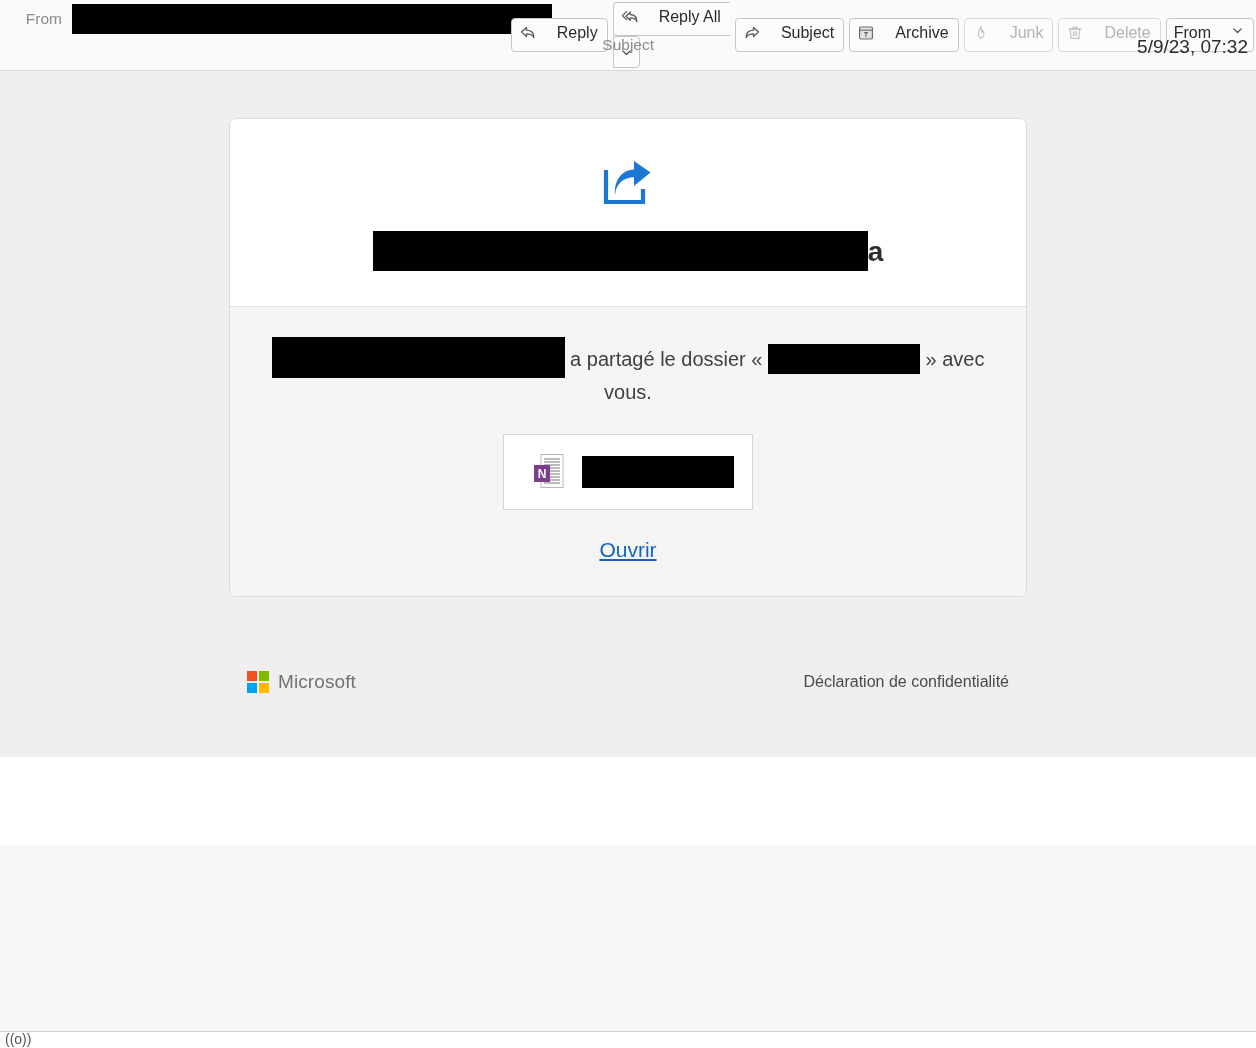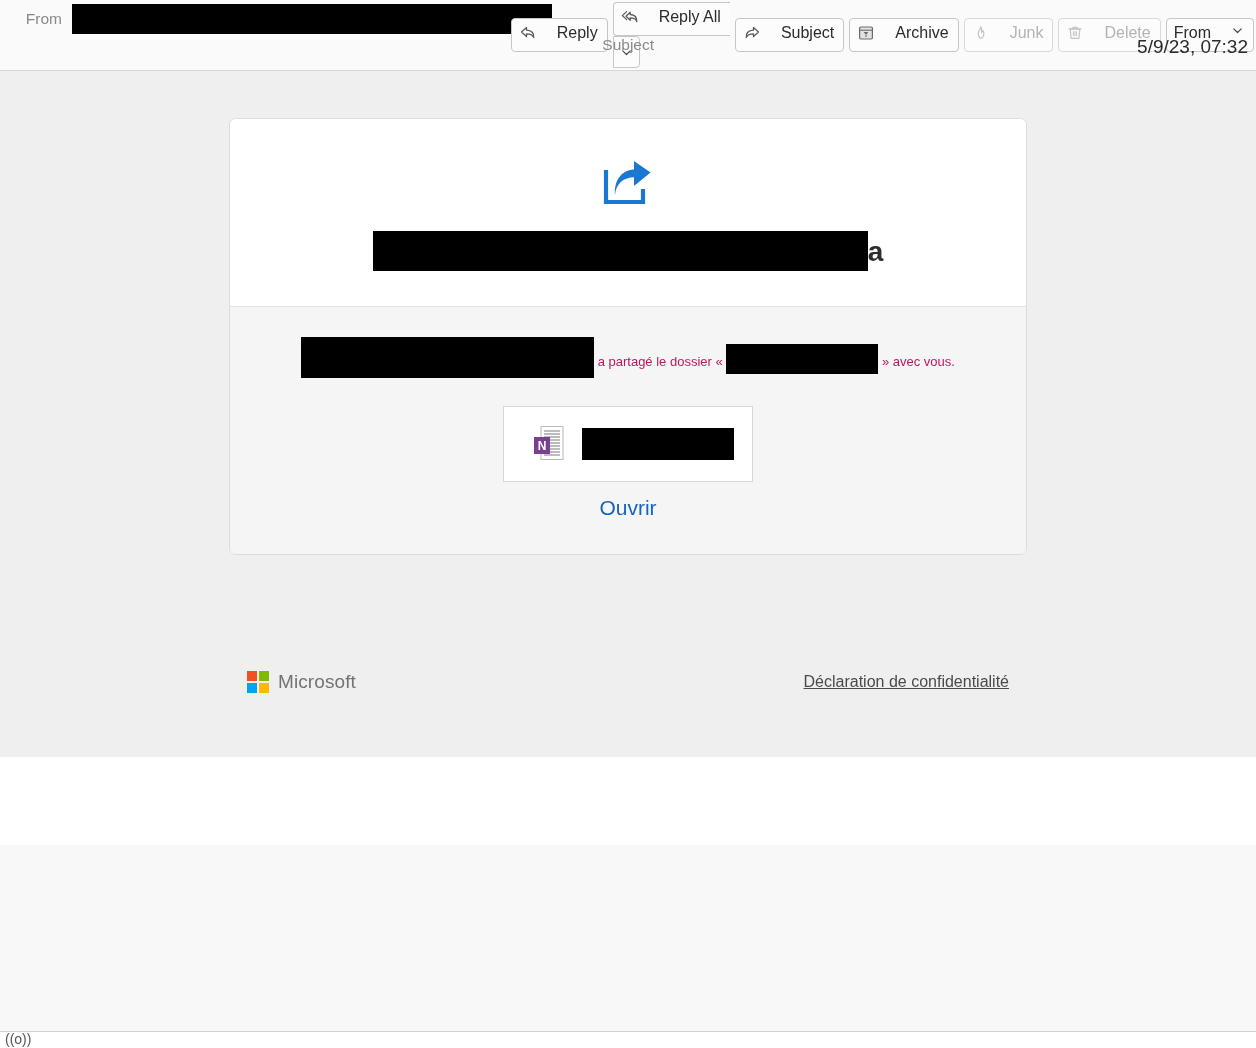--- a/index.html
+++ b/index.html
@@ -150,22 +150,22 @@
     letter-spacing: -0.2px;
   }
   .head-redact { height: 40px; width: 495px; vertical-align: -10px; }
 
   .card-bottom {
     background: #f5f5f5;
     padding: 30px 40px 34px 40px;
     text-align: center;
   }
   .body-text {
-    font-size: 13px;
-    color: #be185d;
+    font-size: 20px;
+    color: #404040;
     line-height: 1.42;
   }
   .body-redact-1 { height: 41px; width: 293px; vertical-align: -12px; }
   .body-redact-2 { height: 30px; width: 152px; vertical-align: -8px; }
 
   .attach-card {
     margin: 28px auto 0 auto;
     width: 250px;
     background: #ffffff;
     border: 1px solid #d7d7d7;
@@ -173,23 +173,24 @@
     padding: 18px 14px;
     display: flex;
     align-items: center;
     justify-content: flex-start;
   }
   .onenote-icon { width: 34px; height: 38px; flex: none; margin-left: 14px; }
   .attach-redact { height: 32px; width: 152px; margin-left: 16px; }
 
   .open-link {
     display: inline-block;
-    margin-top: 14px;
+    margin-top: 28px;
     font-size: 21px;
     color: #1565c0;
+    text-decoration: underline;
     cursor: pointer;
   }
 
   
   .card-footer {
     position: absolute;
     left: 229px;
     top: 600px;
     width: 798px;
     display: flex;
@@ -203,21 +204,20 @@
     display: grid;
     grid-template-columns: 10px 10px;
     grid-template-rows: 10px 10px;
     gap: 2px;
   }
   .ms-sq { width: 10px; height: 10px; }
   .ms-word { font-size: 19px; color: #737373; letter-spacing: 0.1px; }
   .privacy-link {
     font-size: 16px;
     color: #4a4a4a;
-    text-decoration: underline;
     cursor: pointer;
   }
 
   
   .pane-white {
     position: absolute;
     left: 0;
     top: 757px;
     width: 1256px;
     height: 88px;

